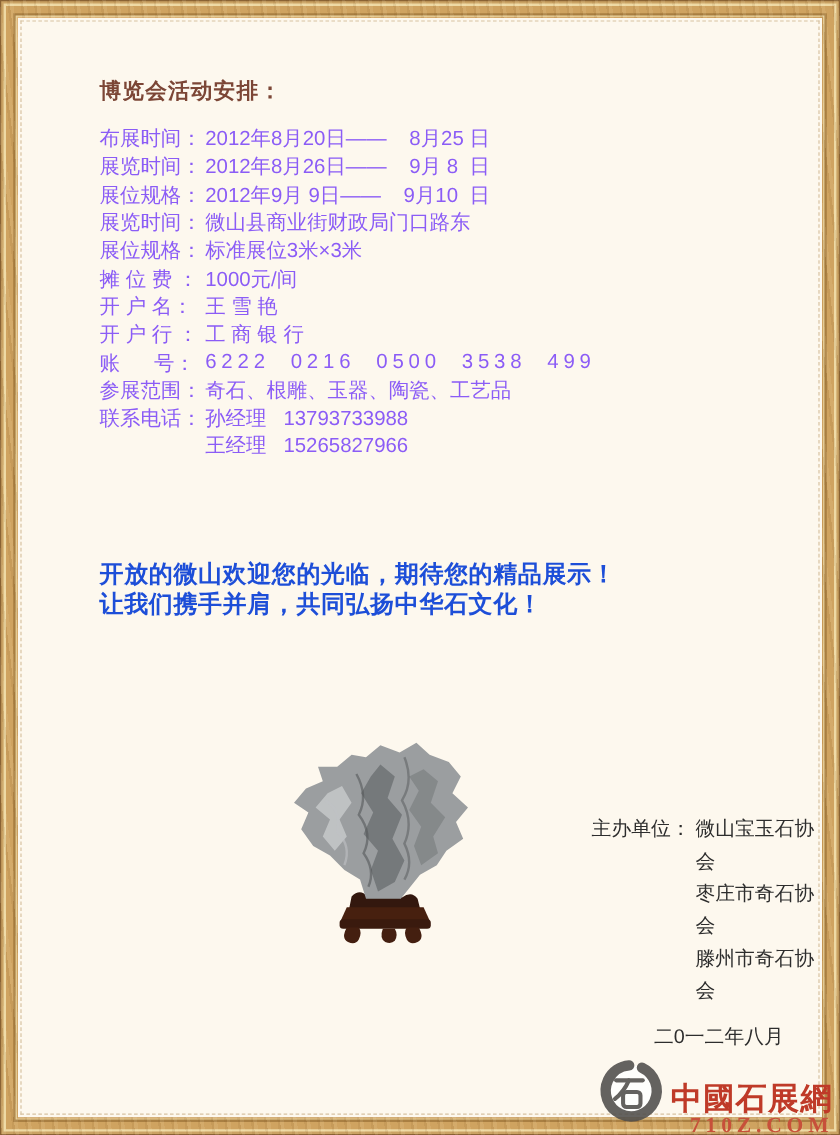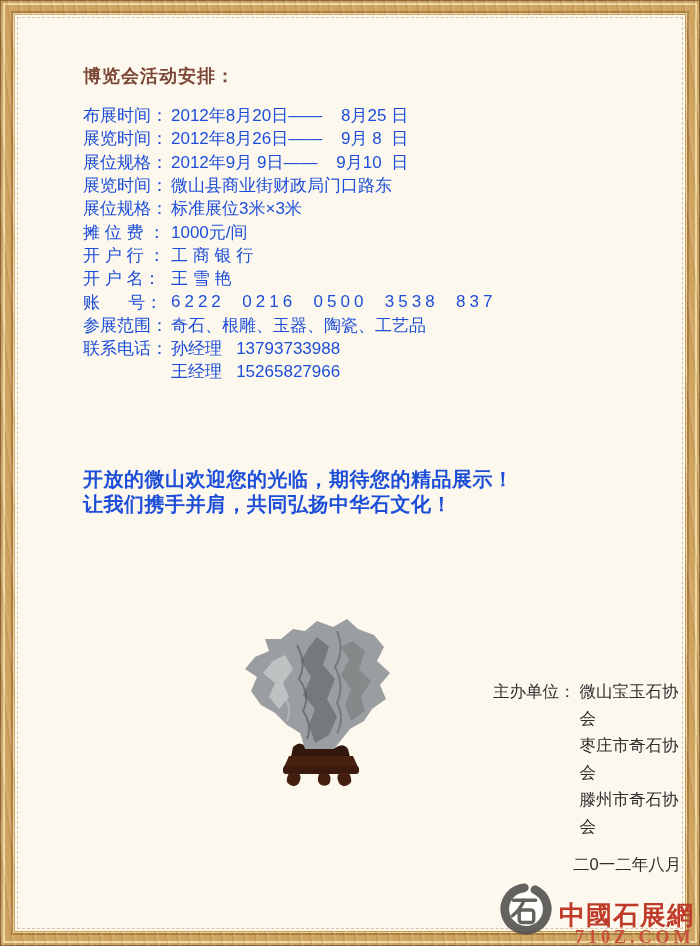--- a/index.html
+++ b/index.html
@@ -33,42 +33,42 @@
     pointer-events:none;
   }
 
   .title{
     position:absolute;left:68px;top:49px;z-index:2;
     font-size:18px;font-weight:bold;color:#7c4636;letter-spacing:1px;
   }
 
   .details{
     position:absolute;left:68px;top:89px;z-index:2;
-    color:#1d4ed8;font-size:17px;
+    color:#8b5cf6;font-size:17px;
   }
   .row{display:flex;height:23.3px;align-items:center;white-space:pre;}
   .row .label{width:88px;flex:none;}
   .row.account .value{letter-spacing:4px;}
 
   .slogan{
     position:absolute;left:68px;top:452px;z-index:2;
     font-size:20px;font-weight:bold;color:#1d4ed8;
     line-height:25px;letter-spacing:.5px;
   }
 
   .stone{position:absolute;left:222px;top:602px;width:166px;height:176px;z-index:2;}
 
   .organizer{
     position:absolute;left:450px;top:663px;z-index:2;
     font-size:16.5px;color:#2d2d2d;
   }
   .org-row{display:flex;margin-left:28px;}
   .org-label{flex:none;line-height:27px;margin-right:4px;}
   .org-items div{line-height:27px;}
-  .org-date{margin-top:11px;margin-left:108px;line-height:27px;}
+  .org-date{margin-top:11px;margin-left:80px;line-height:27px;}
 
   .watermark{
     position:absolute;left:497px;top:880px;z-index:6;
     display:flex;align-items:flex-start;
   }
   .wm-logo{width:58px;height:58px;flex:none;opacity:.88;}
   .wm-text{margin-left:4px;margin-top:22px;}
   .wm-name{
     font-family:"Liberation Serif","DejaVu Serif",serif;
     font-size:26px;font-weight:bold;color:#bf3a28;
@@ -107,30 +107,30 @@
       </div>
       <div class="row">
         <span class="label">展位规格：</span>
         <span class="value">标准展位3米×3米</span>
       </div>
       <div class="row">
         <span class="label">摊 位 费 ：</span>
         <span class="value">1000元/间</span>
       </div>
       <div class="row">
+        <span class="label">开 户 名：</span>
+        <span class="value">王 雪 艳</span>
+      </div>
+      <div class="row">
         <span class="label">开 户 行 ：</span>
         <span class="value">工 商 银 行</span>
       </div>
-      <div class="row">
-        <span class="label">开 户 名：</span>
-        <span class="value">王 雪 艳</span>
-      </div>
       <div class="row account">
         <span class="label">账      号：</span>
-        <span class="value">6222  0216  0500  3538  837</span>
+        <span class="value">6222  0216  0500  3538  499</span>
       </div>
       <div class="row">
         <span class="label">参展范围：</span>
         <span class="value">奇石、根雕、玉器、陶瓷、工艺品</span>
       </div>
       <div class="row">
         <span class="label">联系电话：</span>
         <span class="value">孙经理   13793733988</span>
       </div>
       <div class="row">

